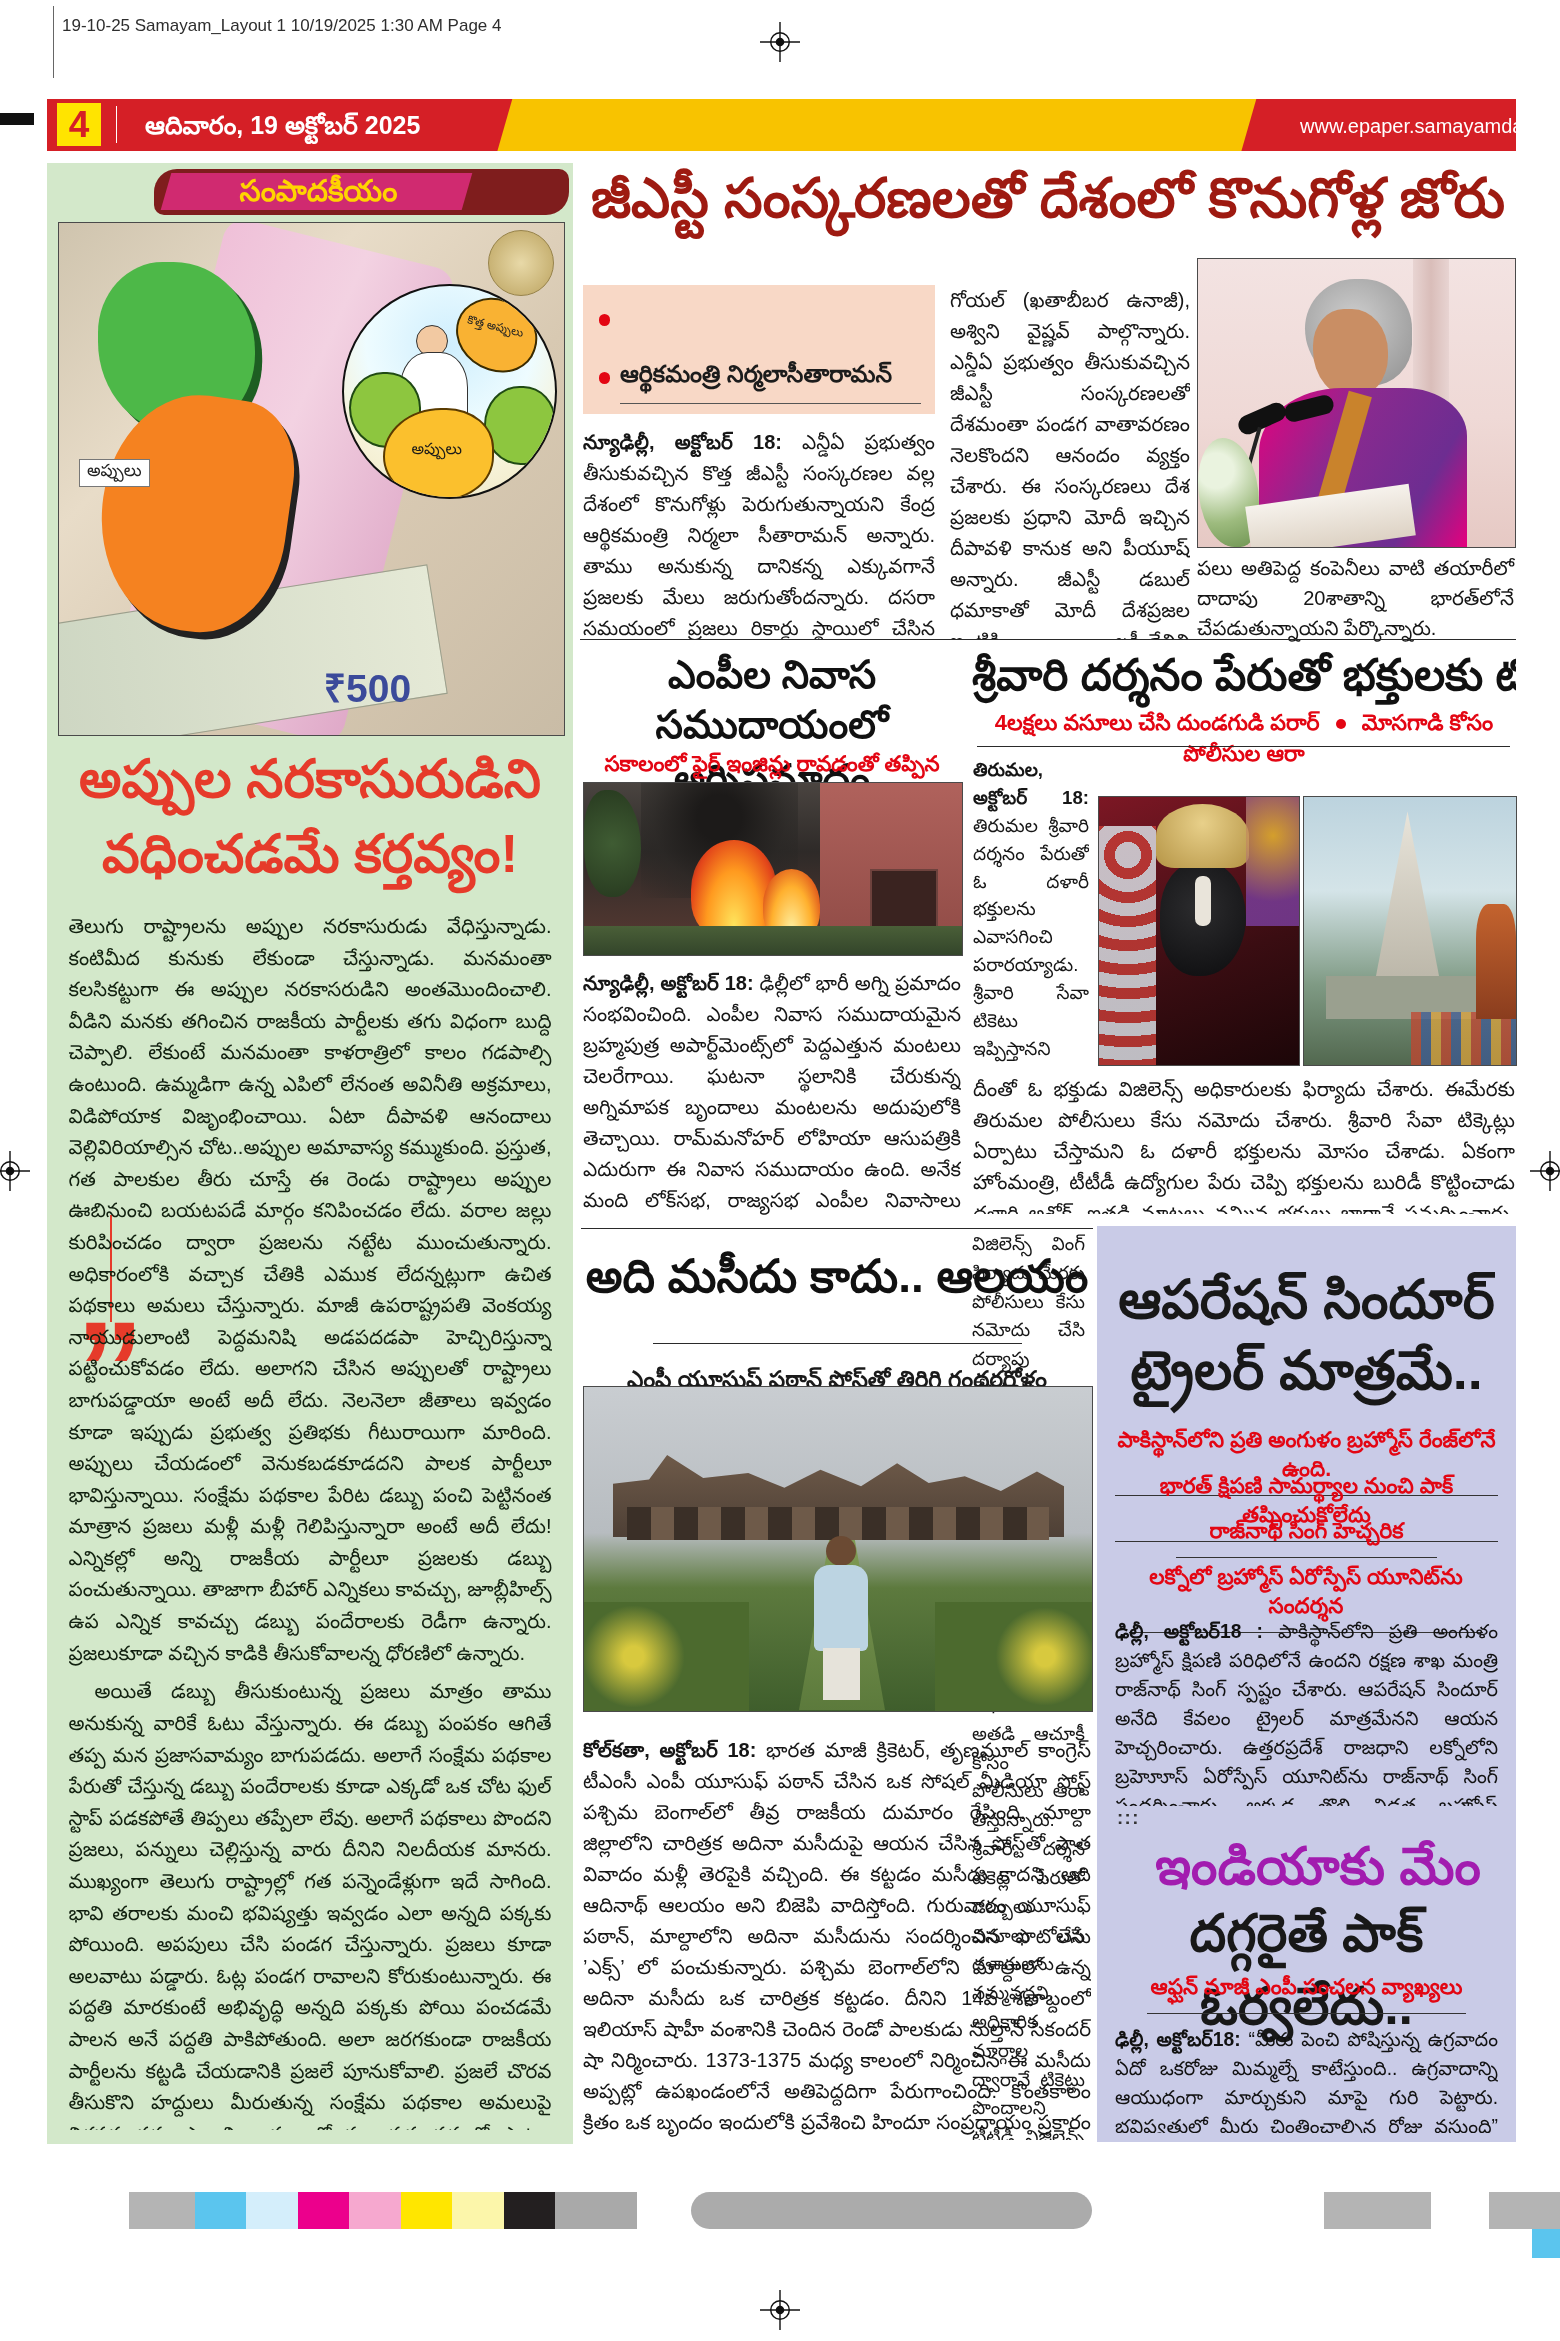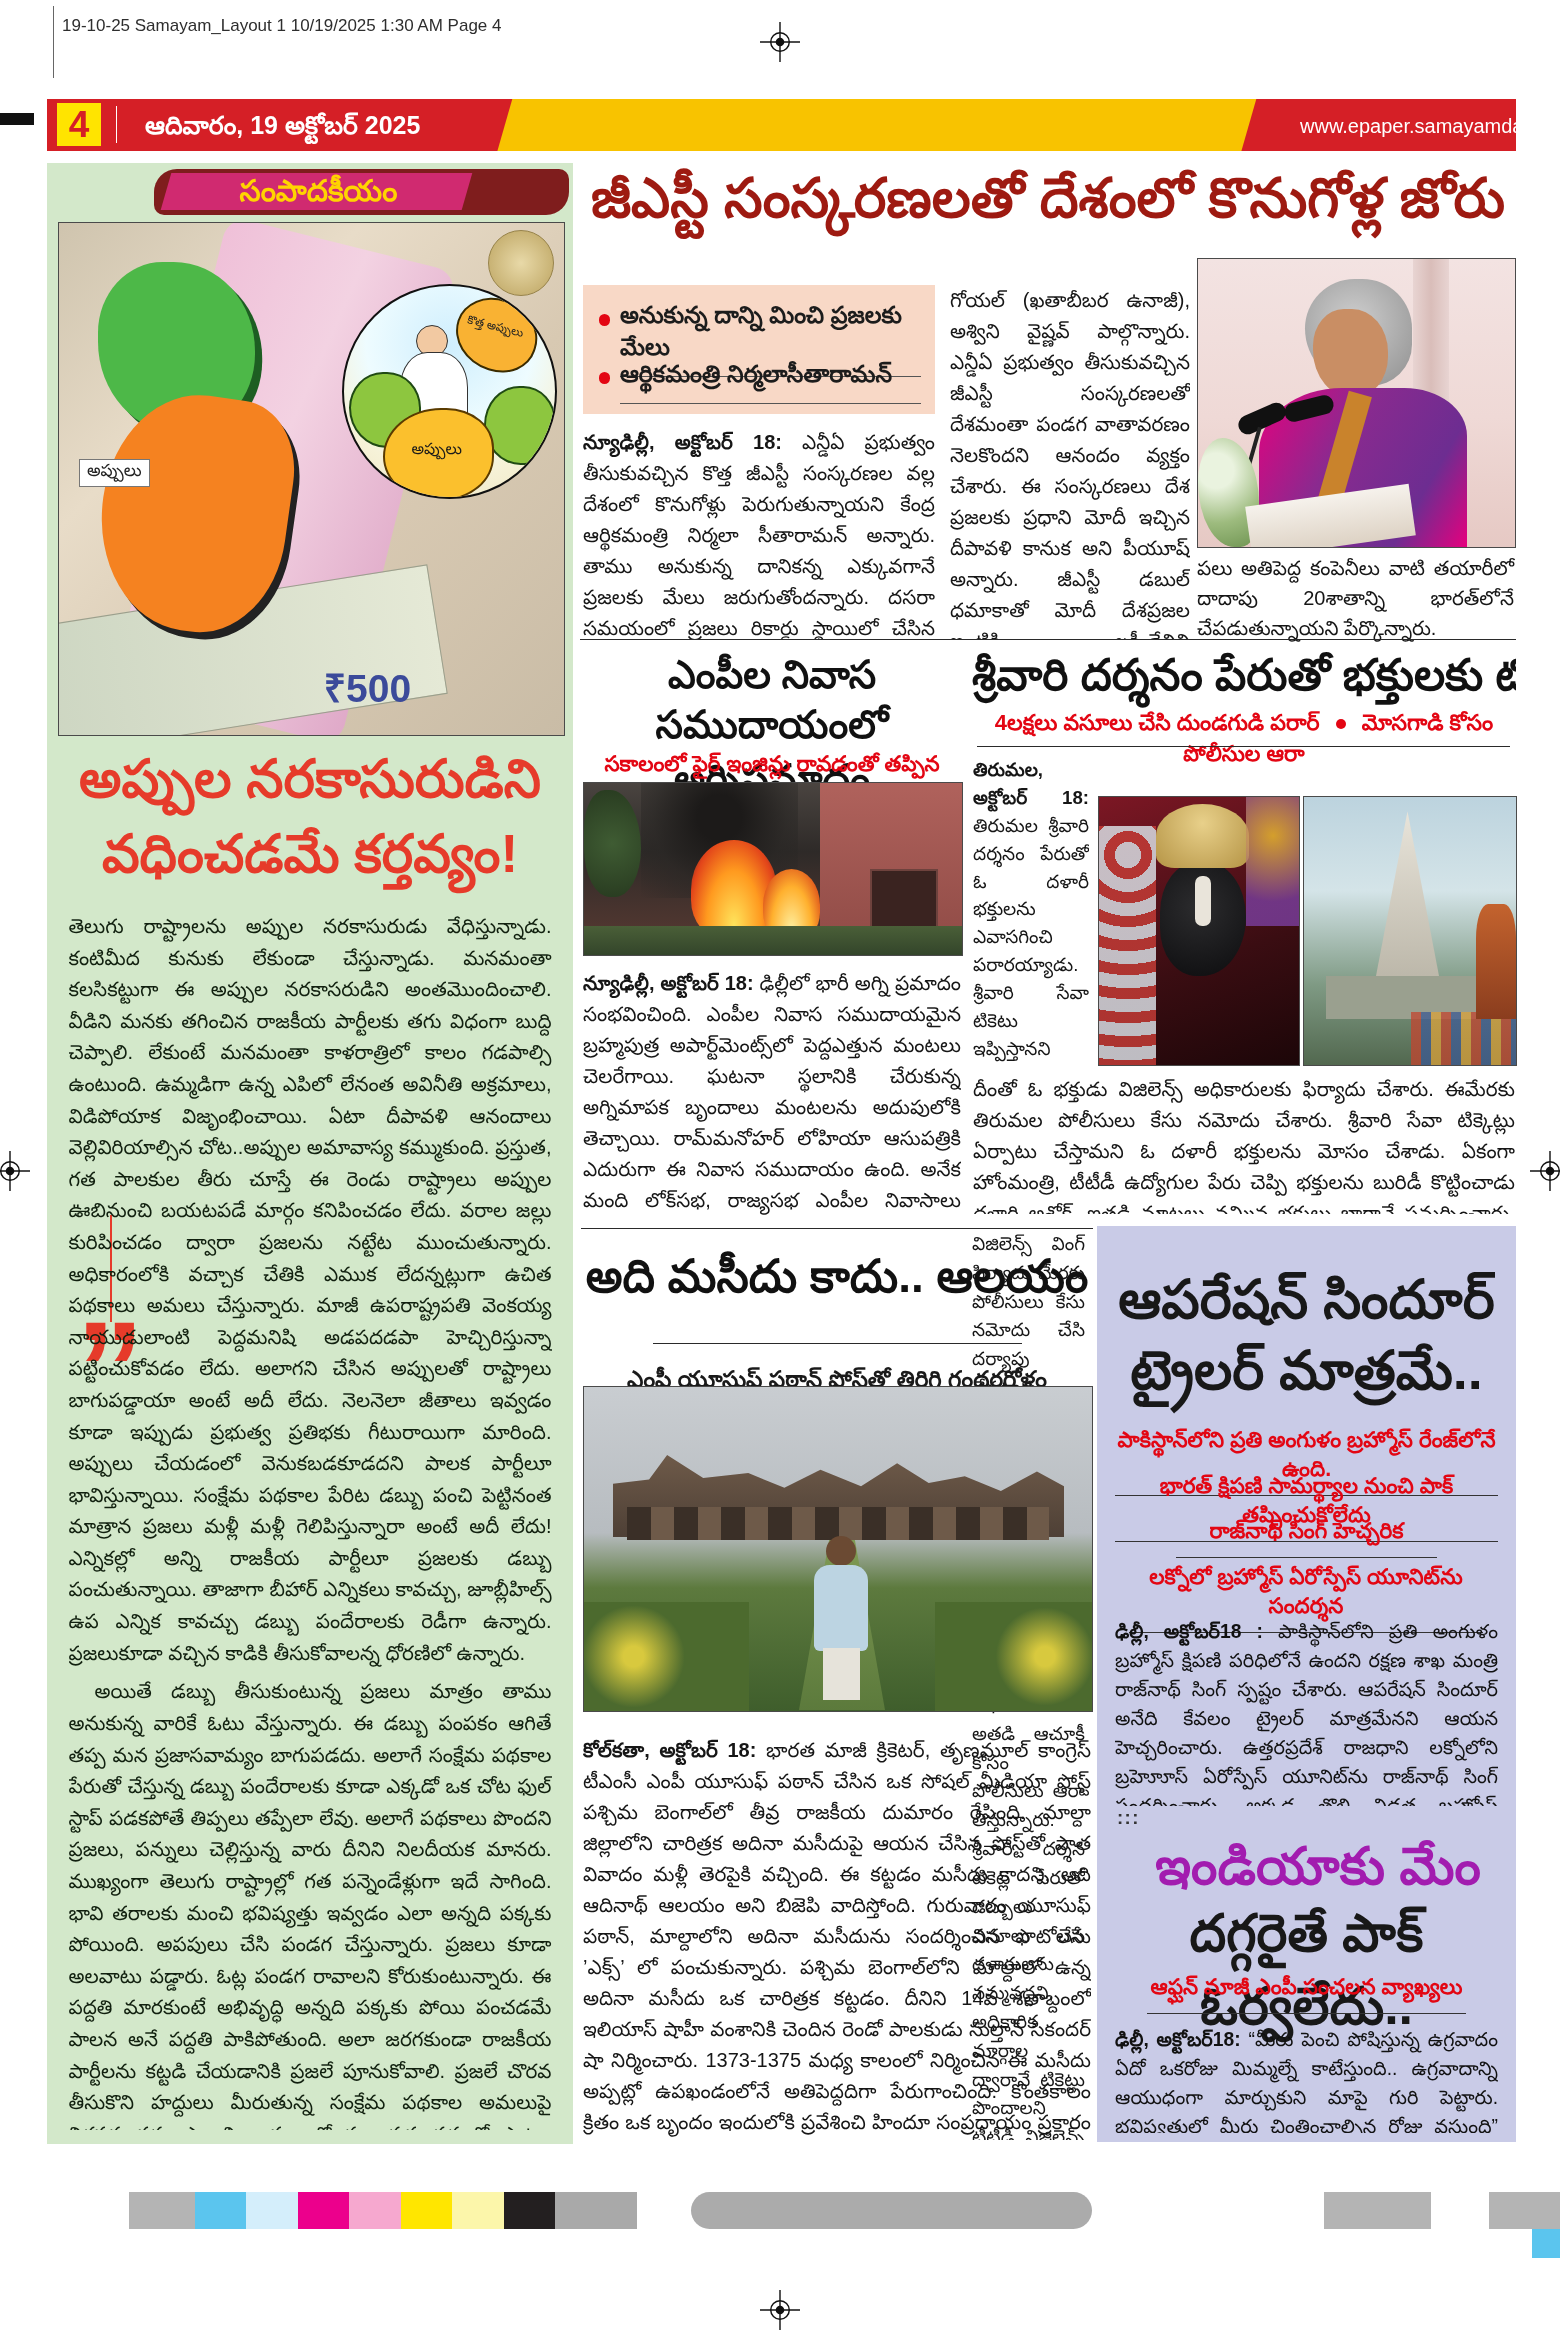--- a/index.html
+++ b/index.html
@@ -93,21 +93,20 @@
     <p class="noind">తెలుగు రాష్ట్రాలను అప్పుల నరకాసురుడు వేధిస్తున్నాడు. కంటిమీద కునుకు లేకుండా చేస్తున్నాడు. మనమంతా కలసికట్టుగా ఈ అప్పుల నరకాసరుడిని అంతమొందించాలి. వీడిని మనకు తగించిన రాజకీయ పార్టీలకు తగు విధంగా బుద్ది చెప్పాలి. లేకుంటే మనమంతా కాళరాత్రిలో కాలం గడపాల్సి ఉంటుంది. ఉమ్మడిగా ఉన్న ఎపిలో లేనంత అవినీతి అక్రమాలు, విడిపోయాక విజృంభించాయి. ఏటా దీపావళి ఆనందాలు వెల్లివిరియాల్సిన చోట..అప్పుల అమావాస్య కమ్ముకుంది. ప్రస్తుత, గత పాలకుల తీరు చూస్తే ఈ రెండు రాష్ట్రాలు అప్పుల ఊబినుంచి బయటపడే మార్గం కనిపించడం లేదు. వరాల జల్లు కురిపించడం ద్వారా ప్రజలను నట్టేట ముంచుతున్నారు. అధికారంలోకి వచ్చాక చేతికి ఎముక లేదన్నట్లుగా ఉచిత పథకాలు అమలు చేస్తున్నారు. మాజీ ఉపరాష్ట్రపతి వెంకయ్య నాయుడులాంటి పెద్దమనిషి అడపదడపా హెచ్చిరిస్తున్నా పట్టించుకోవడం లేదు. అలాగని చేసిన అప్పులతో రాష్ట్రాలు బాగుపడ్డాయా అంటే అదీ లేదు. నెలనెలా జీతాలు ఇవ్వడం కూడా ఇప్పుడు ప్రభుత్వ ప్రతిభకు గీటురాయిగా మారింది. అప్పులు చేయడంలో వెనుకబడకూడదని పాలక పార్టీలూ భావిస్తున్నాయి. సంక్షేమ పథకాల పేరిట డబ్బు పంచి పెట్టినంత మాత్రాన ప్రజలు మళ్లీ మళ్లీ గెలిపిస్తున్నారా అంటే అదీ లేదు! ఎన్నికల్లో అన్ని రాజకీయ పార్టీలూ ప్రజలకు డబ్బు పంచుతున్నాయి. తాజాగా బీహార్ ఎన్నికలు కావచ్చు, జూబ్లీహిల్స్ ఉప ఎన్నిక కావచ్చు డబ్బు పందేరాలకు రెడీగా ఉన్నారు. ప్రజలుకూడా వచ్చిన కాడికి తీసుకోవాలన్న ధోరణిలో ఉన్నారు.</p>
     <p>అయితే డబ్బు తీసుకుంటున్న ప్రజలు మాత్రం తాము అనుకున్న వారికే ఓటు వేస్తున్నారు. ఈ డబ్బు పంపకం ఆగితే తప్ప మన ప్రజాసవామ్యం బాగుపడదు. అలాగే సంక్షేమ పథకాల పేరుతో చేస్తున్న డబ్బు పందేరాలకు కూడా ఎక్కడో ఒక చోట ఫుల్ స్టాప్ పడకపోతే తిప్పలు తప్పేలా లేవు. అలాగే పథకాలు పొందని ప్రజలు, పన్నులు చెల్లిస్తున్న వారు దీనిని నిలదీయక మానరు. ముఖ్యంగా తెలుగు రాష్ట్రాల్లో గత పన్నెండేళ్లుగా ఇదే సాగింది. భావి తరాలకు మంచి భవిష్యత్తు ఇవ్వడం ఎలా అన్నది పక్కకు పోయింది. అపపులు చేసి పండగ చేస్తున్నారు. ప్రజలు కూడా అలవాటు పడ్డారు. ఓట్ల పండగ రావాలని కోరుకుంటున్నారు. ఈ పద్దతి మారకుంటే అభివృద్ధి అన్నది పక్కకు పోయి పంచడమే పాలన అనే పద్దతి పాకిపోతుంది. అలా జరగకుండా రాజకీయ పార్టీలను కట్టడి చేయడానికి ప్రజలే పూనుకోవాలి. ప్రజలే చొరవ తీసుకొని హద్దులు మీరుతున్న సంక్షేమ పథకాల అమలుపై నిరసన గళం ఎత్తాలి. అప్పులతో ప్రజలకుపంచడంతో పాటు, పాలకులు కూడా సోకులు చేసుకుంటున్నారు. ఇలా ఎంతకాలం చేసిన ప్రజలకు అమావాస్య చీకట్లు తప్పవు. పాలకలుకు నిత్యదీపావళి కూడా తప్పదు. తాజా పరిస్థితులు చూస్తుంటే ఆందోళన కలుగుతోంది. ఎంతకాలమో అప్పుల జాతర అన్నది తెలియడం లేదు. లేని పక్షంలో రెండు తెలుగు రాష్ట్రాలు శ్రీలంక బాటన నడిచే ప్రమాదం ఉంది. ఎవరెన్ని చెప్పినా వినేవారు కరవయ్యారు. ఎంతెంతకాలం అప్పుల జాతర అన్నది ఎవరికీ తెలియడం లేదు. 2014లో తెలంగాణ రాష్ట్రం ఏర్పడినప్పుడు కెసిఆర్, జగన్ చేసిన నిర్వాకంతో ఇదంతా మొదలయ్యింది.</p>
 
   </div>
 </div>
 
 <div class="abs ct" style="left:581px;top:166px;width:934px;font-size:55px;font-weight:bold;color:#9e1a11;white-space:nowrap;overflow:hidden;">జీఎస్టీ సంస్కరణలతో దేశంలో కొనుగోళ్ల జోరు</div>
 
 <div class="abs" style="left:583px;top:285px;width:352px;height:129px;background:#f8d8c6;">
   <div class="abs" style="left:15.7px;top:29px;width:11.5px;height:11.5px;border-radius:50%;background:#e30613;"></div>
-  <div class="abs" style="left:37px;top:17px;width:301px;font-size:23.6px;font-weight:bold;color:#1c1c1c;border-bottom:1.4px solid #555;padding-bottom:10px;">అనుకున్న దాన్ని మించి ప్రజలకు మేలు</div>
   <div class="abs" style="left:15.7px;top:87px;width:11.5px;height:11.5px;border-radius:50%;background:#e30613;"></div>
   <div class="abs" style="left:37px;top:76px;width:301px;font-size:23.6px;font-weight:bold;color:#1c1c1c;border-bottom:1.4px solid #555;padding-bottom:10px;">ఆర్థికమంత్రి నిర్మలాసీతారామన్</div>
 </div>
 
 <div class="abs jt body-text" style="left:583px;top:427px;width:352px;height:212px;">
   <span class="dateline">న్యూఢిల్లీ, అక్టోబర్ 18:</span>
   <span>ఎన్డీఏ ప్రభుత్వం తీసుకువచ్చిన కొత్త జీఎస్టీ సంస్కరణల వల్ల దేశంలో కొనుగోళ్లు పెరుగుతున్నాయని కేంద్ర ఆర్థికమంత్రి నిర్మలా సీతారామన్ అన్నారు. తాము అనుకున్న దానికన్న ఎక్కువగానే ప్రజలకు మేలు జరుగుతోందన్నారు. దసరా సమయంలో ప్రజలు రికార్డు స్థాయిలో చేసిన కొనుగోళ్ల ద్వారా సంస్కరణల ప్రభావం కనిపిస్తోందని చెప్పారు. జీఎస్టీ 2.0పై కేంద్రమంత్రులు నిర్వహించిన మీడియా సమావేశంలో ఆమె ఈ వ్యాఖ్యలు చేశారు. సెప్టెంబర్ 22న తీసుకువచ్చిన సంస్కరణల వల్ల వినియోగదారుల్లో కొనుగోలు శక్తి పెరిగిందన్నారు. జీఎస్టీ 2.0 ద్వారా ప్రజలు ఊహించిన దాని ఒకంటే ఎక్కువ పన్ను తగ్గింపులు చేపట్టామన్నారు. అందువల్లే వినియోగదారులు ఆశించిన దానికంటే ఎక్కువ ప్రయోజనాలను పొందుతున్నారన్నారు. జీఎస్టీ సంస్కరణలపై నిర్వహించిన కార్యక్రమంలో కేంద్ర మంత్రులు పీయూష్</span>
 </div>
 <div class="abs jt body-text" style="left:950px;top:285px;width:240px;height:354px;">
   <span>గోయల్ (ఖతాబీబర ఉనాజీ), అశ్విని వైష్ణవ్ పాల్గొన్నారు. ఎన్డీఏ ప్రభుత్వం తీసుకువచ్చిన జీఎస్టీ సంస్కరణలతో దేశమంతా పండగ వాతావరణం నెలకొందని ఆనందం వ్యక్తం చేశారు. ఈ సంస్కరణలు దేశ ప్రజలకు ప్రధాని మోదీ ఇచ్చిన దీపావళి కానుక అని పీయూష్ అన్నారు. జీఎస్టీ డబుల్ ధమాకాతో మోదీ దేశప్రజల ఇంటికి లక్ష్మీదేవిని తీసుకువచ్చారన్నారు. జీఎస్టీ సంస్కరణలు అన్ని రంగాల్లో ఉత్సాహాన్ని తీసుకువచ్చాయని.. వీటితో దేశంలోని అన్ని రంగాలు లాభపడతాయని విశ్వాసం వ్యక్తం చేశారు. కేంద్ర మంత్రి అశ్విని వైష్ణవ్ మాట్లాడుతూ జీఎస్టీ సంస్కరణ సమయంలో దేశంలో వినియోగం, డిమాండ్ ఎలా పెరుగుతుందనే దాని గురించి అనేక అంచనాలు రూపొందించినట్లు తెలిపారు. ఈ సంస్కరణల కారణంగా దేశంలో వినియోగం పెరుగుతోందని.. ఈ ఏడాది దాదాపు రూ.20 లక్షల కోట్ల అదనపు వినియోగం జరిగే అవకాశం ఉందన్నారు. అమెరికాకు స్మార్ట్‌ఫోన్‌లను ఎగుమతి చేయడంలో భారత్ తన పొరుగు దేశాన్ని అధిగమించిందని చైనాను ఉద్దేశించి వ్యాఖ్యానించారు. ఇది దేశం సాధించిన అతిపెద్ద విజయమన్నారు. స్మార్ట్‌ఫోన్లు తయారు చేసే</span>

